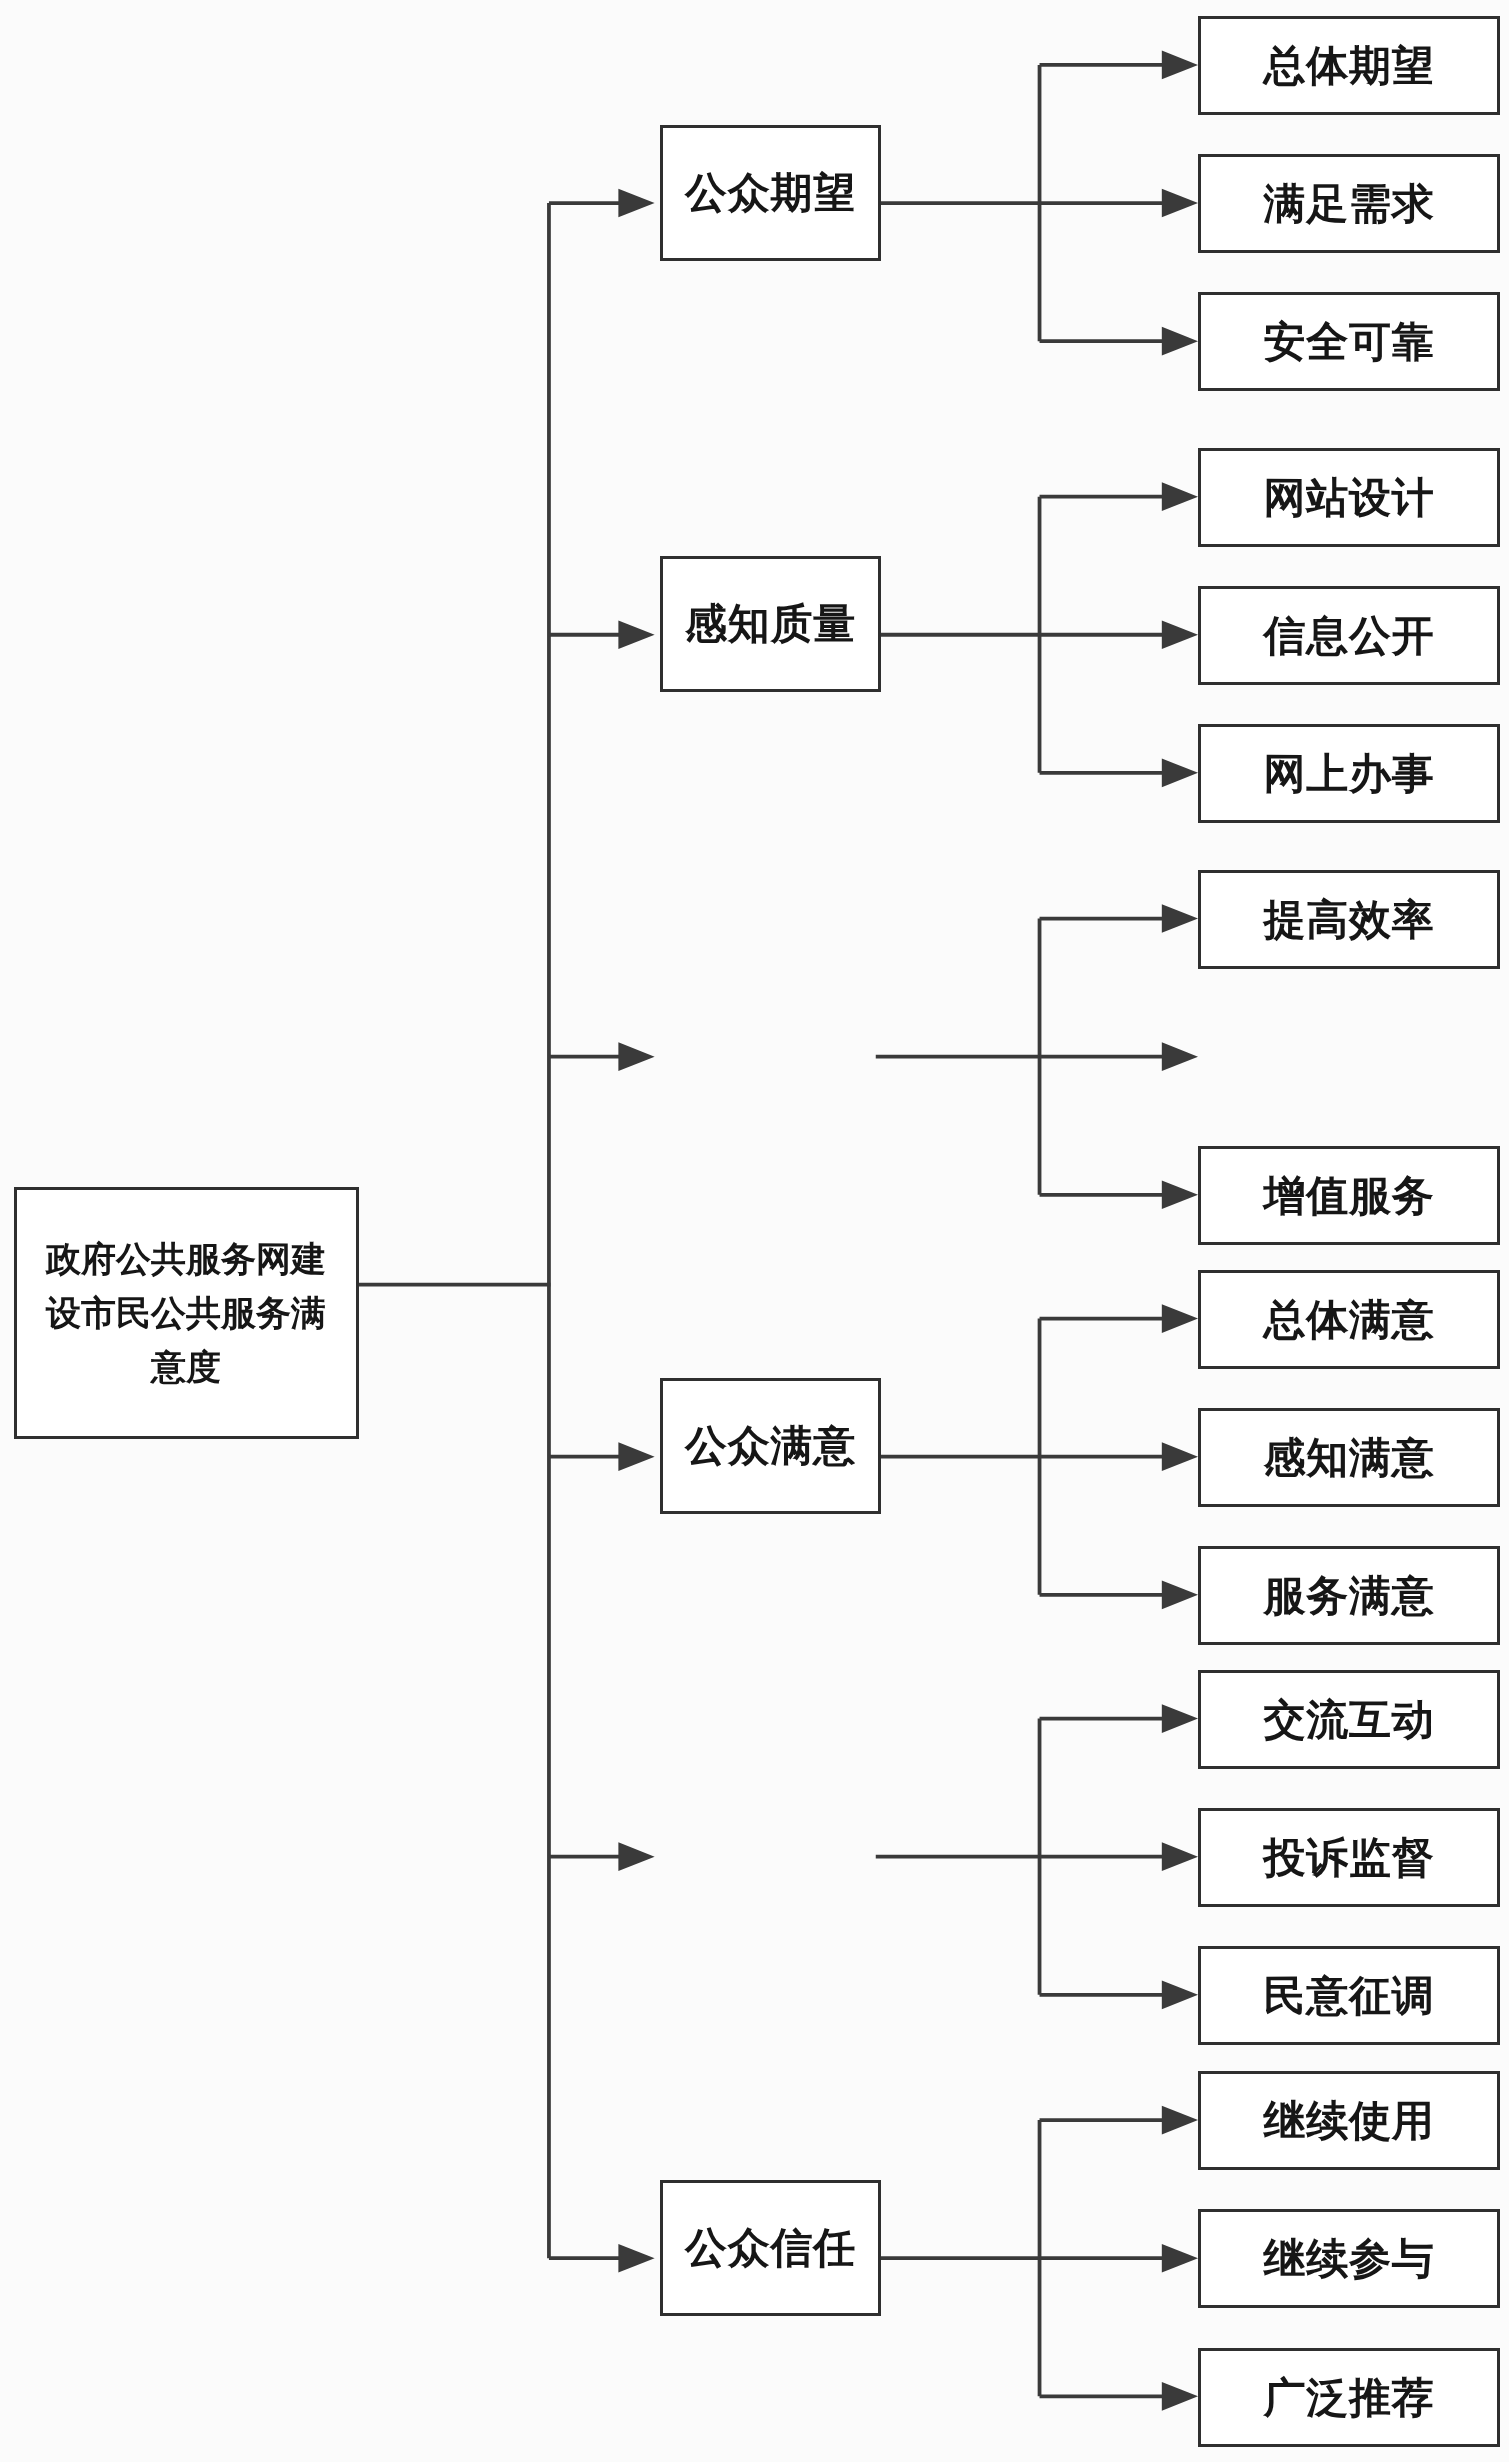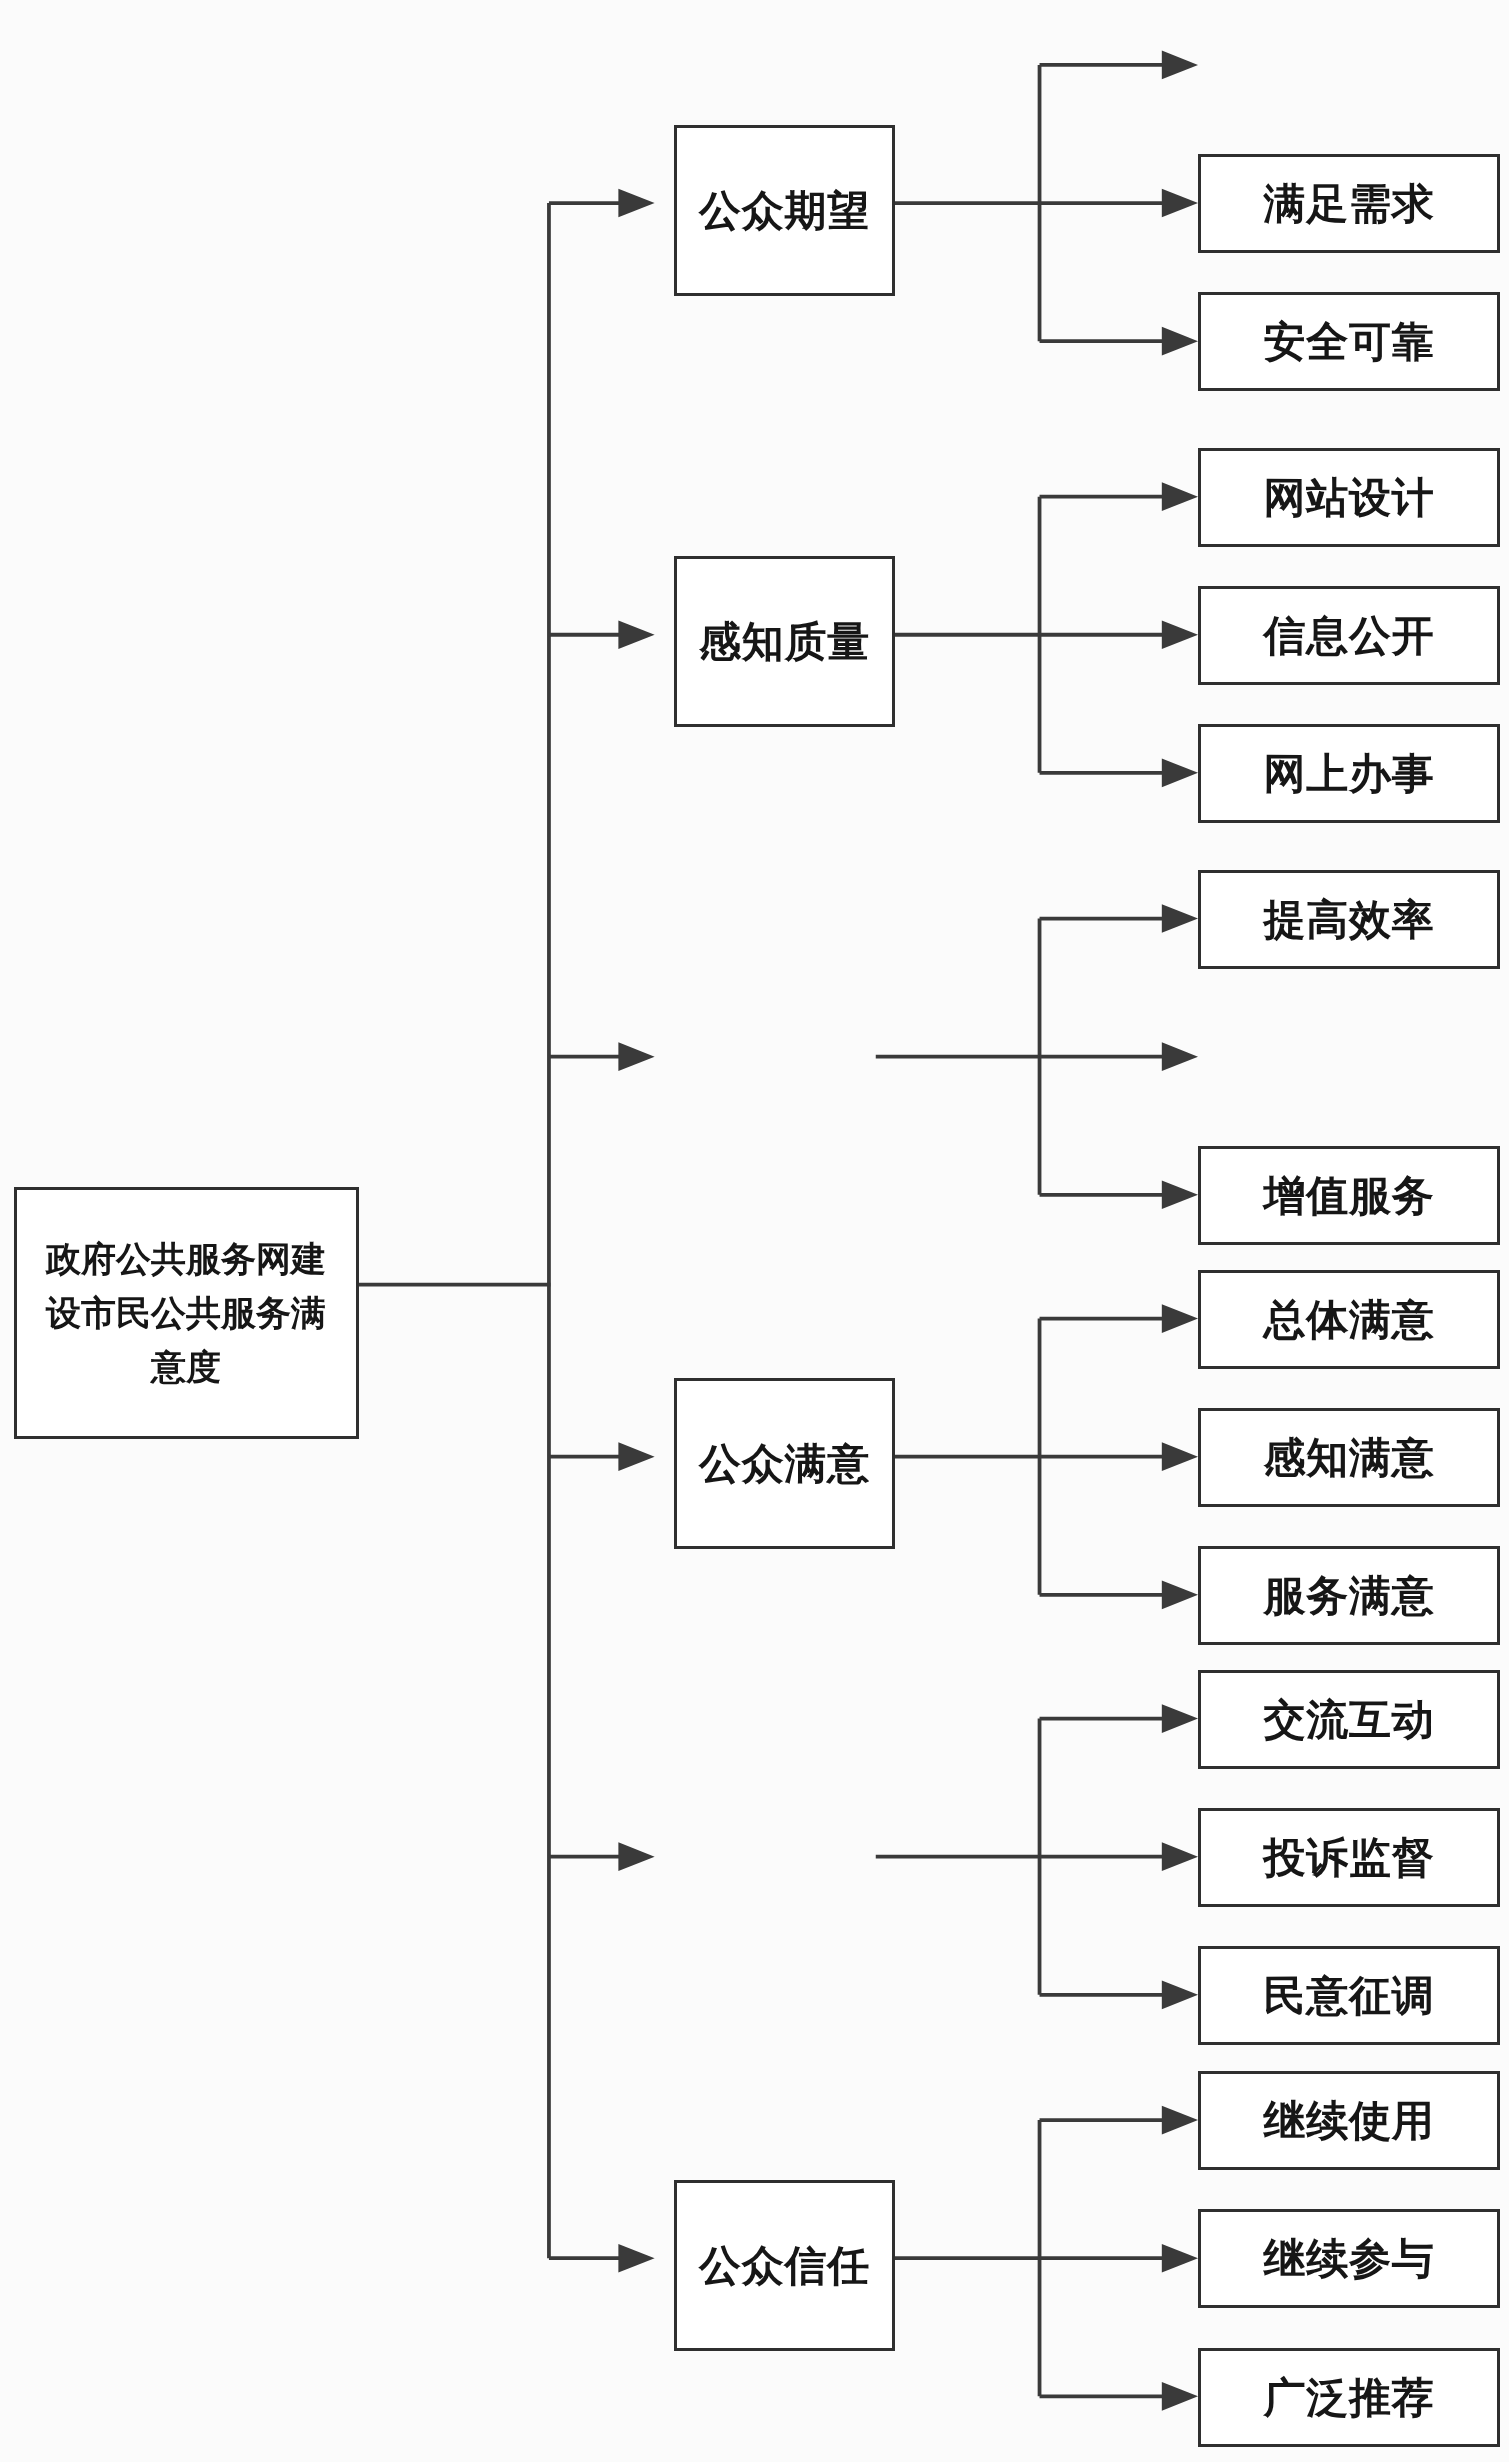--- a/index.html
+++ b/index.html
@@ -16,21 +16,21 @@
   #connector-layer polygon{fill:var(--line);stroke:none;}
   .box{
     position:absolute;box-sizing:border-box;background:var(--fill);
     border:3px solid var(--border);color:var(--text);font-weight:700;
     display:flex;align-items:center;justify-content:center;text-align:center;
   }
   .box.root{
     left:13.6px;top:1187px;width:345px;height:252px;
     font-size:35px;line-height:54px;padding:0 22.6px;border-width:3.8px;
   }
-  .box.mid{left:674px;width:221px;height:171px;font-size:42px;letter-spacing:0.8px;}
+  .box.mid{left:660px;width:221px;height:136px;font-size:42px;letter-spacing:0.8px;}
   .box.leaf{left:1198px;width:302px;height:99px;font-size:42px;letter-spacing:0.8px;}
   .m0{top:125px}.m1{top:556px}.m2{top:978px}.m3{top:1378px}.m4{top:1778px}.m5{top:2180px}
   .l00{top:16px}.l01{top:154px}.l02{top:292px}
   .l10{top:448px}.l11{top:586px}.l12{top:724px}
   .l20{top:870px}.l21{top:1008px}.l22{top:1146px}
   .l30{top:1270px}.l31{top:1408px}.l32{top:1546px}
   .l40{top:1670px}.l41{top:1808px}.l42{top:1946px}
   .l50{top:2071px}.l51{top:2209px}.l52{top:2348px}
 </style>
 </head>
@@ -122,20 +122,21 @@
     </g>
   </svg>
 
   <div class="box root">政府公共服务网建设市民公共服务满意度</div>
 
   <div class="box mid m0">公众期望</div>
   <div class="box mid m1">感知质量</div>
   <div class="box mid m3">公众满意</div>
   <div class="box mid m5">公众信任</div>
 
+  <div class="box leaf l00">总体期望</div>
   <div class="box leaf l01">满足需求</div>
   <div class="box leaf l02">安全可靠</div>
 
   <div class="box leaf l10">网站设计</div>
   <div class="box leaf l11">信息公开</div>
   <div class="box leaf l12">网上办事</div>
 
   <div class="box leaf l20">提高效率</div>
   <div class="box leaf l22">增值服务</div>
 

